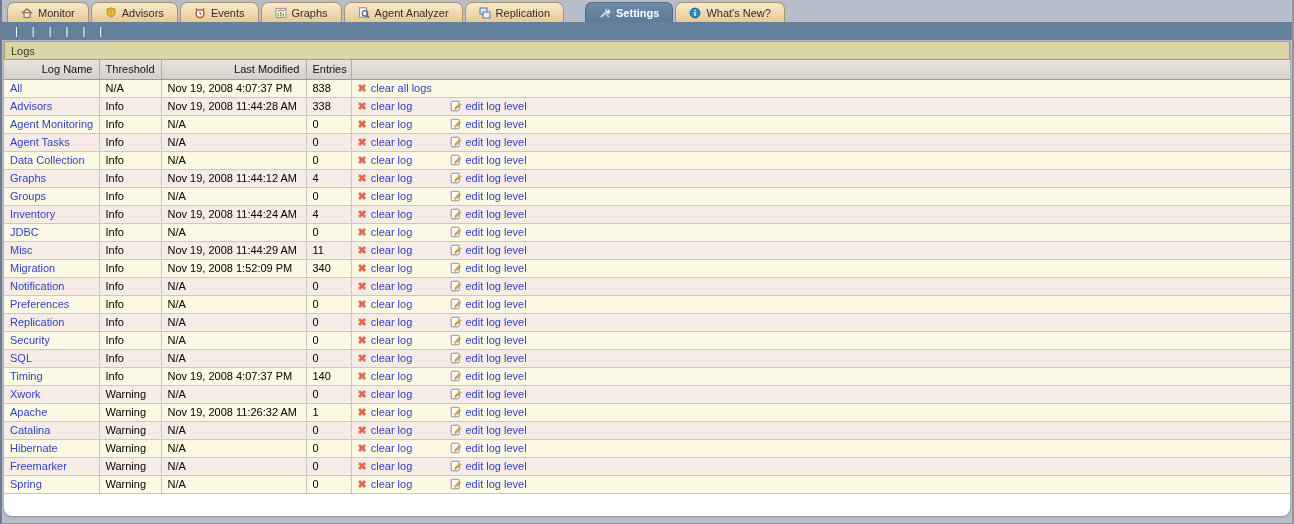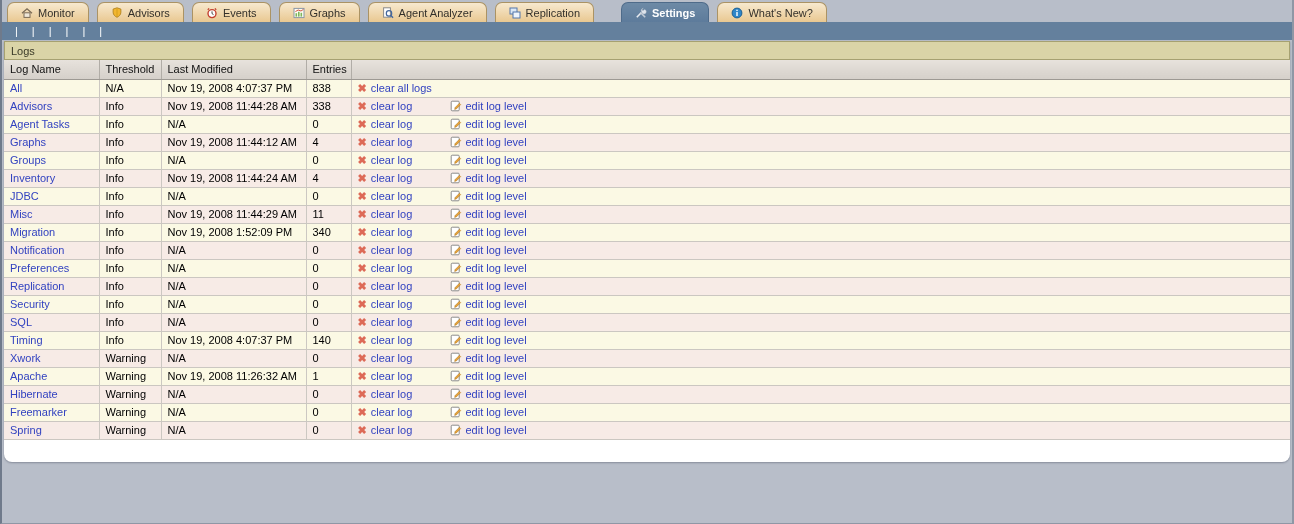--- a/index.html
+++ b/index.html
@@ -17,21 +17,21 @@
     border-bottom: 1px solid #8f97a5;
     overflow: hidden;
   }
 
   
   .tabbar {
     display: flex;
     align-items: flex-end;
     height: 22px;
     padding-left: 5px;
-    gap: 8px;
+    gap: 2px;
   }
   .tab {
     display: inline-flex;
     align-items: center;
     gap: 5px;
     height: 20px;
     padding: 0 13px;
     background: linear-gradient(#f7e9cf, #e9c891);
     border: 1px solid #ab9364;
     border-bottom: none;
@@ -84,21 +84,21 @@
   }
 
   
   table.logs-table { width: 100%; border-collapse: collapse; font-size: 11px; table-layout: fixed; }
   col.c-name      { width: 95px; }
   col.c-threshold { width: 62px; }
   col.c-modified  { width: 145px; }
   col.c-entries   { width: 45px; }
   thead th {
     background: linear-gradient(#e7e2dc, #d5d0ca);
-    text-align: left;
+    text-align: right;
     font-weight: normal;
     color: #111;
     padding: 3px 6px;
     height: 19px;
     border-right: 1px solid #b1ada7;
     border-bottom: 1px solid #9d9993;
   }
   thead th:last-child { border-right: none; }
   tbody td {
     padding: 2px 6px;
@@ -293,21 +293,67 @@
                       <rect x="1.2" y="1.2" width="8" height="9.6" rx="1" fill="#fff" stroke="#8a8a8a"></rect>
                       <path d="M4.6 9.4l1.8-.5 4.3-4.3-1.3-1.3-4.3 4.3z" fill="#e8a33d" stroke="#a9751b" stroke-width=".5"></path>
                     </svg>
                   </span>
                   <span>edit log level</span>
                 </a>
               </span>
             </td>
           </tr>
           <tr class="log-row">
+            <td><a class="log-link">Agent Monitoring</a></td>
+            <td>Info</td>
+            <td>N/A</td>
+            <td>0</td>
+            <td>
+              <span class="actions-cell">
+                <a class="action clear">
+                  <span class="x-icon">✖</span>
+                  <span>clear log</span>
+                </a>
+                <a class="action edit">
+                  <span class="edit-icon">
+                    <svg viewBox="0 0 12 12">
+                      <rect x="1.2" y="1.2" width="8" height="9.6" rx="1" fill="#fff" stroke="#8a8a8a"></rect>
+                      <path d="M4.6 9.4l1.8-.5 4.3-4.3-1.3-1.3-4.3 4.3z" fill="#e8a33d" stroke="#a9751b" stroke-width=".5"></path>
+                    </svg>
+                  </span>
+                  <span>edit log level</span>
+                </a>
+              </span>
+            </td>
+          </tr>
+          <tr class="log-row">
             <td><a class="log-link">Agent Tasks</a></td>
+            <td>Info</td>
+            <td>N/A</td>
+            <td>0</td>
+            <td>
+              <span class="actions-cell">
+                <a class="action clear">
+                  <span class="x-icon">✖</span>
+                  <span>clear log</span>
+                </a>
+                <a class="action edit">
+                  <span class="edit-icon">
+                    <svg viewBox="0 0 12 12">
+                      <rect x="1.2" y="1.2" width="8" height="9.6" rx="1" fill="#fff" stroke="#8a8a8a"></rect>
+                      <path d="M4.6 9.4l1.8-.5 4.3-4.3-1.3-1.3-4.3 4.3z" fill="#e8a33d" stroke="#a9751b" stroke-width=".5"></path>
+                    </svg>
+                  </span>
+                  <span>edit log level</span>
+                </a>
+              </span>
+            </td>
+          </tr>
+          <tr class="log-row">
+            <td><a class="log-link">Data Collection</a></td>
             <td>Info</td>
             <td>N/A</td>
             <td>0</td>
             <td>
               <span class="actions-cell">
                 <a class="action clear">
                   <span class="x-icon">✖</span>
                   <span>clear log</span>
                 </a>
                 <a class="action edit">
@@ -638,20 +684,43 @@
                       <rect x="1.2" y="1.2" width="8" height="9.6" rx="1" fill="#fff" stroke="#8a8a8a"></rect>
                       <path d="M4.6 9.4l1.8-.5 4.3-4.3-1.3-1.3-4.3 4.3z" fill="#e8a33d" stroke="#a9751b" stroke-width=".5"></path>
                     </svg>
                   </span>
                   <span>edit log level</span>
                 </a>
               </span>
             </td>
           </tr>
           <tr class="log-row">
+            <td><a class="log-link">Catalina</a></td>
+            <td>Warning</td>
+            <td>N/A</td>
+            <td>0</td>
+            <td>
+              <span class="actions-cell">
+                <a class="action clear">
+                  <span class="x-icon">✖</span>
+                  <span>clear log</span>
+                </a>
+                <a class="action edit">
+                  <span class="edit-icon">
+                    <svg viewBox="0 0 12 12">
+                      <rect x="1.2" y="1.2" width="8" height="9.6" rx="1" fill="#fff" stroke="#8a8a8a"></rect>
+                      <path d="M4.6 9.4l1.8-.5 4.3-4.3-1.3-1.3-4.3 4.3z" fill="#e8a33d" stroke="#a9751b" stroke-width=".5"></path>
+                    </svg>
+                  </span>
+                  <span>edit log level</span>
+                </a>
+              </span>
+            </td>
+          </tr>
+          <tr class="log-row">
             <td><a class="log-link">Hibernate</a></td>
             <td>Warning</td>
             <td>N/A</td>
             <td>0</td>
             <td>
               <span class="actions-cell">
                 <a class="action clear">
                   <span class="x-icon">✖</span>
                   <span>clear log</span>
                 </a>

